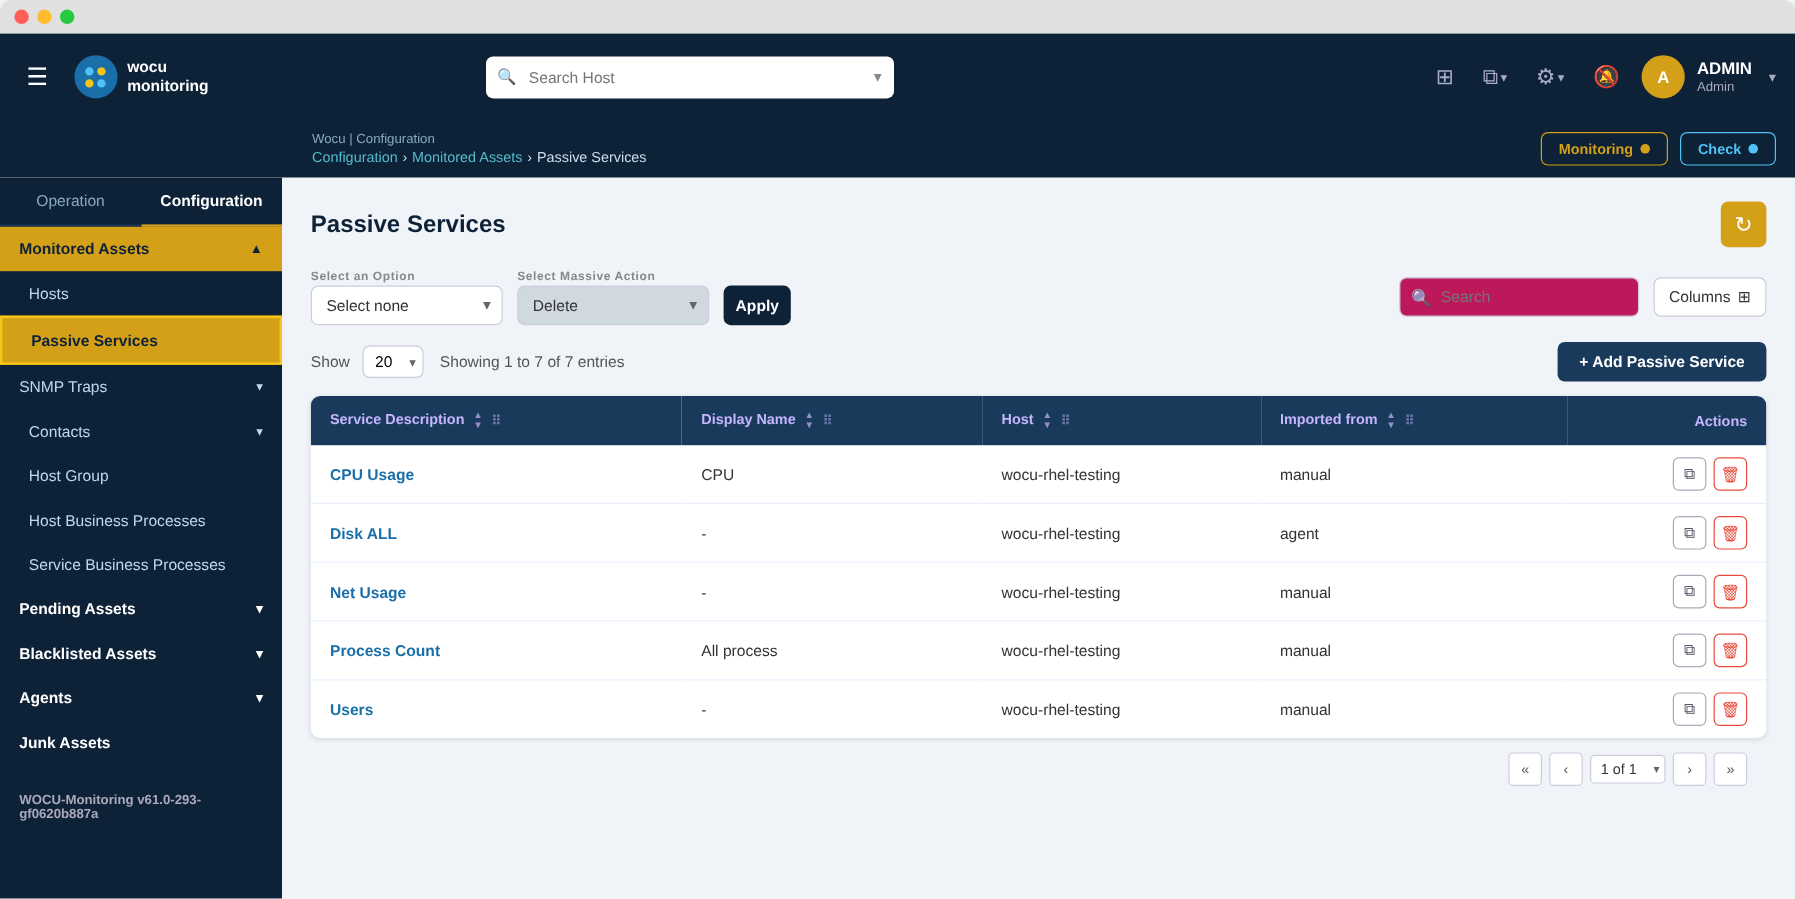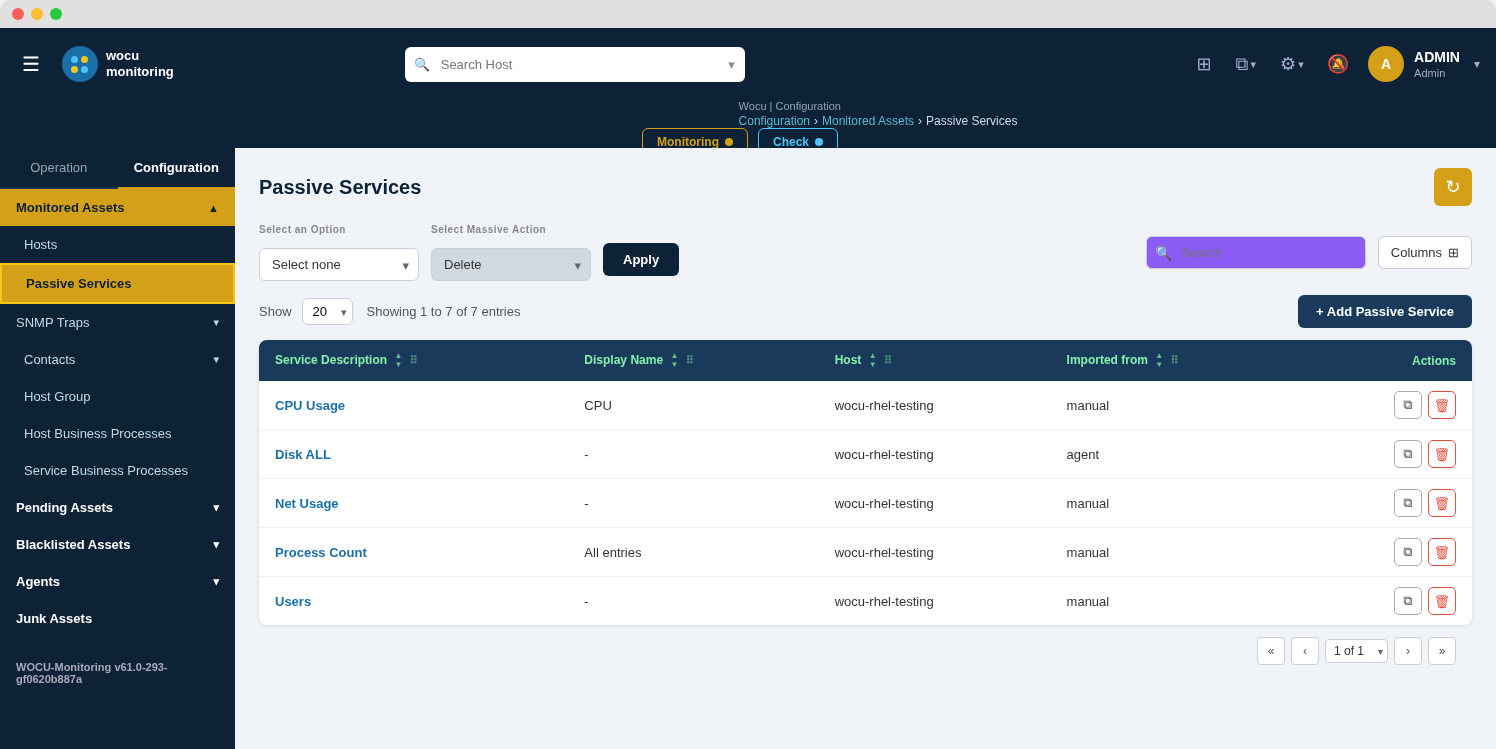--- a/index.html
+++ b/index.html
@@ -60,44 +60,44 @@
     .sidebar-version span { font-weight: 700; color: #aab; }
 
     
     .content { flex: 1; overflow-y: auto; padding: 20px 24px; background: #f0f4f8; }
     .page-header { display: flex; align-items: center; justify-content: space-between; margin-bottom: 18px; }
     .page-title { font-size: 20px; font-weight: 700; color: #0d2137; }
     .refresh-btn { width: 38px; height: 38px; background: #d4a017; border-radius: 6px; display: flex; align-items: center; justify-content: center; cursor: pointer; color: white; font-size: 18px; border: none; }
 
     
     .filters-row { display: flex; align-items: center; gap: 12px; margin-bottom: 14px; flex-wrap: wrap; }
-    .filter-group { display: flex; flex-direction: column; gap: 13px; }
+    .filter-group { display: flex; flex-direction: column; gap: 2px; }
     .filter-label { font-size: 10px; color: #888; font-weight: 600; letter-spacing: 0.5px; }
     .filter-select { appearance: none; padding: 8px 32px 8px 12px; border: 1px solid #ccd; border-radius: 6px; background: white; font-size: 13px; cursor: pointer; min-width: 160px; outline: none; color: #333; }
     .filter-select-wrap { position: relative; }
     .filter-select-wrap .caret-down { position: absolute; right: 10px; top: 50%; transform: translateY(-50%); pointer-events: none; color: #666; }
-    .apply-btn { background: #0d2137; color: white; padding: 9px 20px; border: none; border-radius: 6px; cursor: pointer; font-size: 13px; font-weight: 600; margin-top: 14px; }
+    .apply-btn { background: #0d2137; color: white; padding: 9px 10px; border: none; border-radius: 6px; cursor: pointer; font-size: 13px; font-weight: 600; margin-top: 14px; }
     .search-input-wrap { position: relative; margin-left: auto; display: flex; align-items: center; gap: 12px; }
-    .search-input { padding: 8px 12px 8px 34px; border: 1px solid #ccd; border-radius: 6px; font-size: 13px; outline: none; background: #8b5cf6; width: 220px; }
+    .search-input { padding: 8px 12px 8px 34px; border: 1px solid #ccd; border-radius: 6px; font-size: 13px; outline: none; background: #be185d; width: 200px; }
     .search-input-icon { position: absolute; left: 10px; top: 50%; transform: translateY(-50%); color: #888; font-size: 14px; }
     .columns-btn { display: flex; align-items: center; gap: 6px; padding: 8px 12px; border: 1px solid #ccd; border-radius: 6px; background: white; cursor: pointer; font-size: 13px; color: #333; }
 
     
     .show-row { display: flex; align-items: center; gap: 10px; margin-bottom: 12px; }
     .show-label { font-size: 13px; color: #555; }
     .show-select { padding: 5px 24px 5px 10px; border: 1px solid #ccd; border-radius: 6px; font-size: 13px; background: white; cursor: pointer; appearance: none; outline: none; }
     .show-select-wrap { position: relative; }
     .show-select-wrap .caret-down { position: absolute; right: 6px; top: 50%; transform: translateY(-50%); pointer-events: none; color: #666; font-size: 11px; }
     .entries-info { font-size: 13px; color: #555; margin-left: 4px; }
     .add-btn { margin-left: auto; background: #1a3a5c; color: white; padding: 9px 18px; border: none; border-radius: 6px; cursor: pointer; font-size: 13px; font-weight: 600; display: flex; align-items: center; gap: 6px; }
 
     
     .table-container { background: white; border-radius: 8px; overflow: hidden; box-shadow: 0 1px 4px rgba(0,0,0,0.1); }
     table { width: 100%; border-collapse: collapse; }
-    thead { background: #1a3a5c; color: #86efac; }
+    thead { background: #1a3a5c; color: #c4b5fd; }
     thead th { padding: 12px 16px; text-align: left; font-size: 12px; font-weight: 600; white-space: nowrap; }
     thead th .sort-icons { display: inline-flex; flex-direction: column; margin-left: 4px; gap: 1px; vertical-align: middle; }
     thead th .sort-icons span { font-size: 8px; line-height: 1; opacity: 0.7; }
     thead th .col-handle { margin-left: 4px; opacity: 0.5; font-size: 11px; }
     tbody tr { border-bottom: 1px solid #eef; }
     tbody tr:last-child { border-bottom: none; }
     tbody td { padding: 10px 16px; font-size: 13px; color: #333; }
     .service-link { color: #1a6fa8; font-weight: 600; cursor: pointer; text-decoration: none; }
     .action-btns { display: flex; gap: 6px; justify-content: flex-end; }
     .action-btn-copy { width: 28px; height: 28px; border: 1.5px solid #aab; border-radius: 5px; background: white; cursor: pointer; display: flex; align-items: center; justify-content: center; font-size: 13px; color: #556; }
@@ -157,21 +157,21 @@
       </div>
       <div class="user-info">
         <div class="user-name">ADMIN</div>
         <div class="user-role">Admin</div>
       </div>
       <span style="color:#aab;font-size:12px;margin-left:4px;">▾</span>
     </div>
   </div>
 </div>
 
-<div style="position:relative; background:#0d2137; height:48px; flex-shrink:0; display:flex; align-items:center;flex-direction:column;">
+<div style="position:relative; background:#0d2137; height:48px; flex-shrink:0; display:flex; align-items:center;">
 
   <div class="realm-selector">
     <div class="realm-globe">🌐</div>
     <div class="realm-text">
       <span class="realm-label">Selected Realm</span>
       <span class="realm-name">WOCU</span>
     </div>
     <span class="realm-caret">▾</span>
   </div>
 
@@ -388,21 +388,21 @@
       <td>manual</td>
       <td>
         <div class="action-btns">
           <button class="action-btn-copy" title="Copy">⧉</button>
           <button class="action-btn-delete" title="Delete">🗑</button>
         </div>
       </td>
     </tr>
             <tr>
       <td><a class="service-link">Process Count</a></td>
-      <td>All entries</td>
+      <td>All process</td>
       <td>wocu-rhel-testing</td>
       <td>manual</td>
       <td>
         <div class="action-btns">
           <button class="action-btn-copy" title="Copy">⧉</button>
           <button class="action-btn-delete" title="Delete">🗑</button>
         </div>
       </td>
     </tr>
             <tr>

